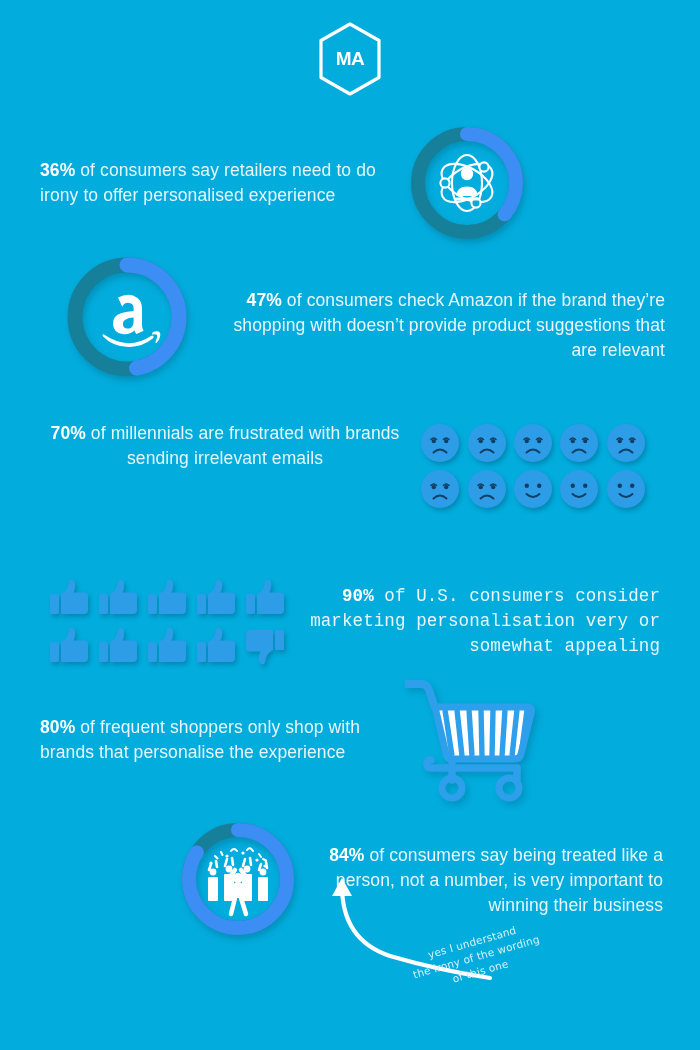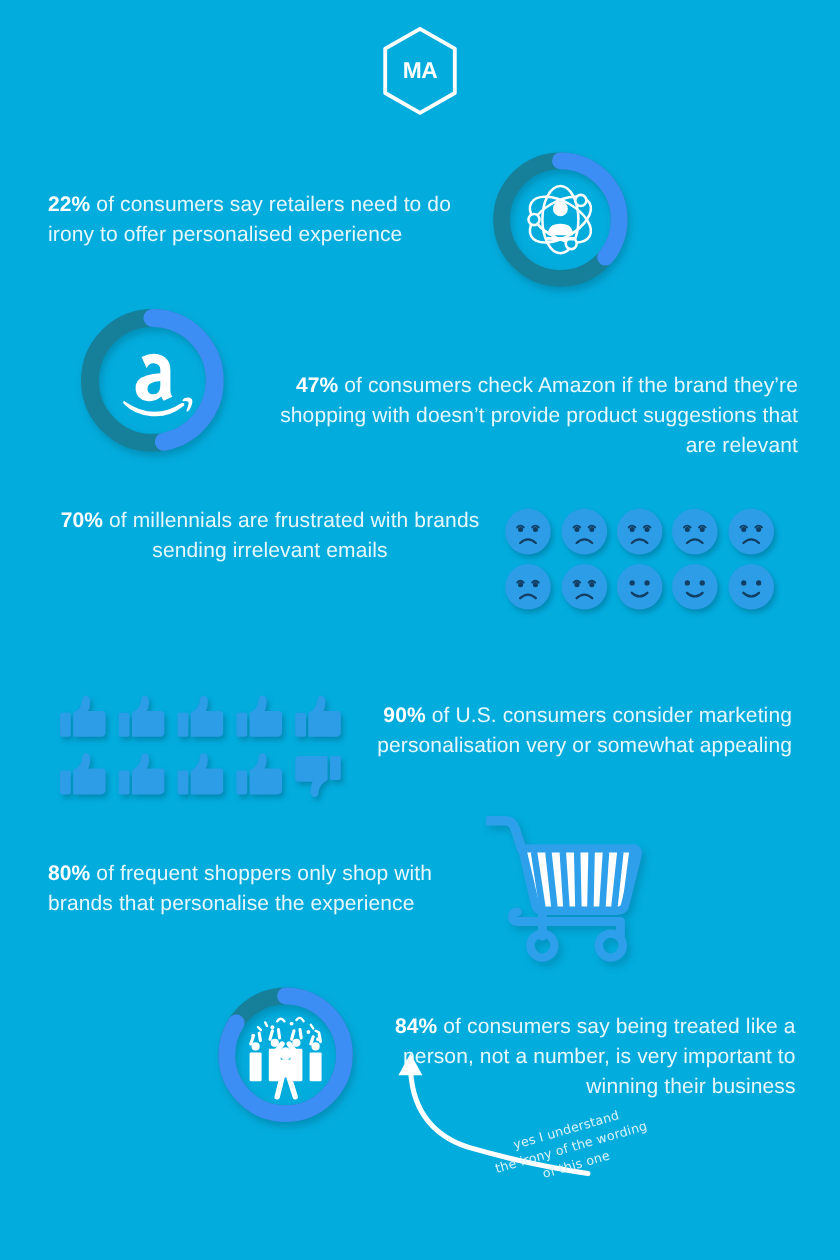--- a/index.html
+++ b/index.html
@@ -24,23 +24,23 @@
     font-size:17.5px;
     line-height:25px;
     font-weight:400;
     letter-spacing:.1px;
   }
   .stat b{color:#FFFFFF;font-weight:700;}
   .left-al{text-align:left;}
   .right-al{text-align:right;}
 
   #stat36{left:40px;top:158px;width:360px;}
-  #stat47{left:215px;top:288px;width:450px;margin-top:21px;}
+  #stat47{left:215px;top:288px;width:450px;}
   #stat70{left:40px;top:421px;width:370px;text-align:center;}
-  #stat90{left:300px;top:584px;width:360px;}
+  #stat90{left:300px;top:584px;width:360px;font-family:Liberation Mono, monospace;}
   #stat80{left:40px;top:715px;width:350px;}
   #stat84{left:315px;top:843px;width:348px;}
 
   
   .ring{position:absolute;}
   .ring svg{display:block;overflow:visible;}
 
   #ring36{left:406px;top:122px;width:122px;height:122px;}
   #ring47{left:62px;top:252px;width:130px;height:130px;}
   #ring84{left:177px;top:818px;width:122px;height:122px;}
@@ -82,21 +82,21 @@
 <div class="page">
 
   <div class="logo">
     <svg viewBox="0 0 64 74" width="64" height="74" aria-hidden="true">
       <polygon points="32,2 61,18.5 61,55.5 32,72 3,55.5 3,18.5" fill="none" stroke="#FFFFFF" stroke-width="3.2" stroke-linejoin="round"></polygon>
       <text x="32" y="43" text-anchor="middle" fill="#FFFFFF" font-family="Liberation Sans, sans-serif" font-size="19" font-weight="700" letter-spacing="-0.5">MA</text>
     </svg>
   </div>
 
   <div class="stat left-al" id="stat36">
-    <b>22%</b><span> of consumers say retailers need to do irony to offer personalised experience</span>
+    <b>36%</b><span> of consumers say retailers need to do irony to offer personalised experience</span>
   </div>
 
   <div class="ring" id="ring36">
     <svg viewBox="0 0 122 122" width="122" height="122">
       <defs>
         <filter id="sh1" x="-40%" y="-40%" width="190%" height="190%">
           <feDropShadow dx="2" dy="4" stdDeviation="3" flood-color="#00506B" flood-opacity="0.30"></feDropShadow>
         </filter>
       </defs>
       <g filter="url(#sh1)">

